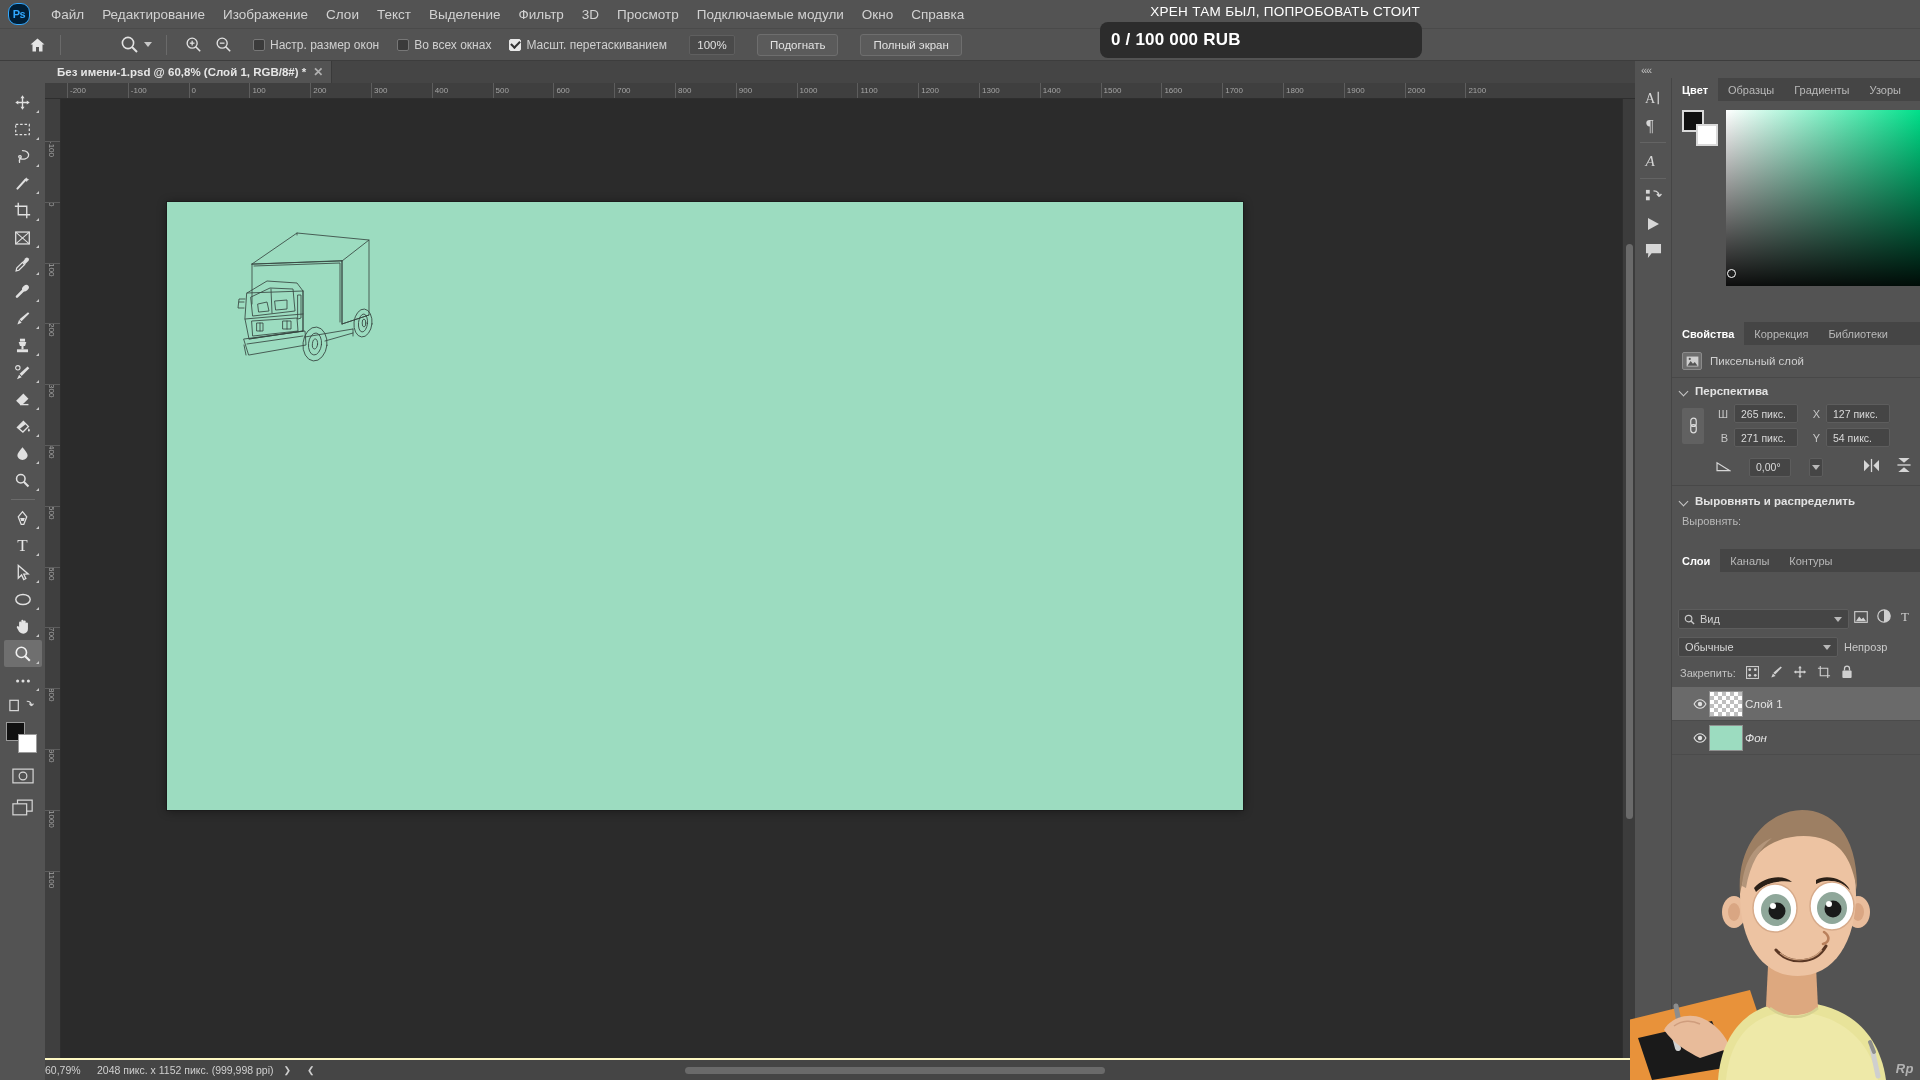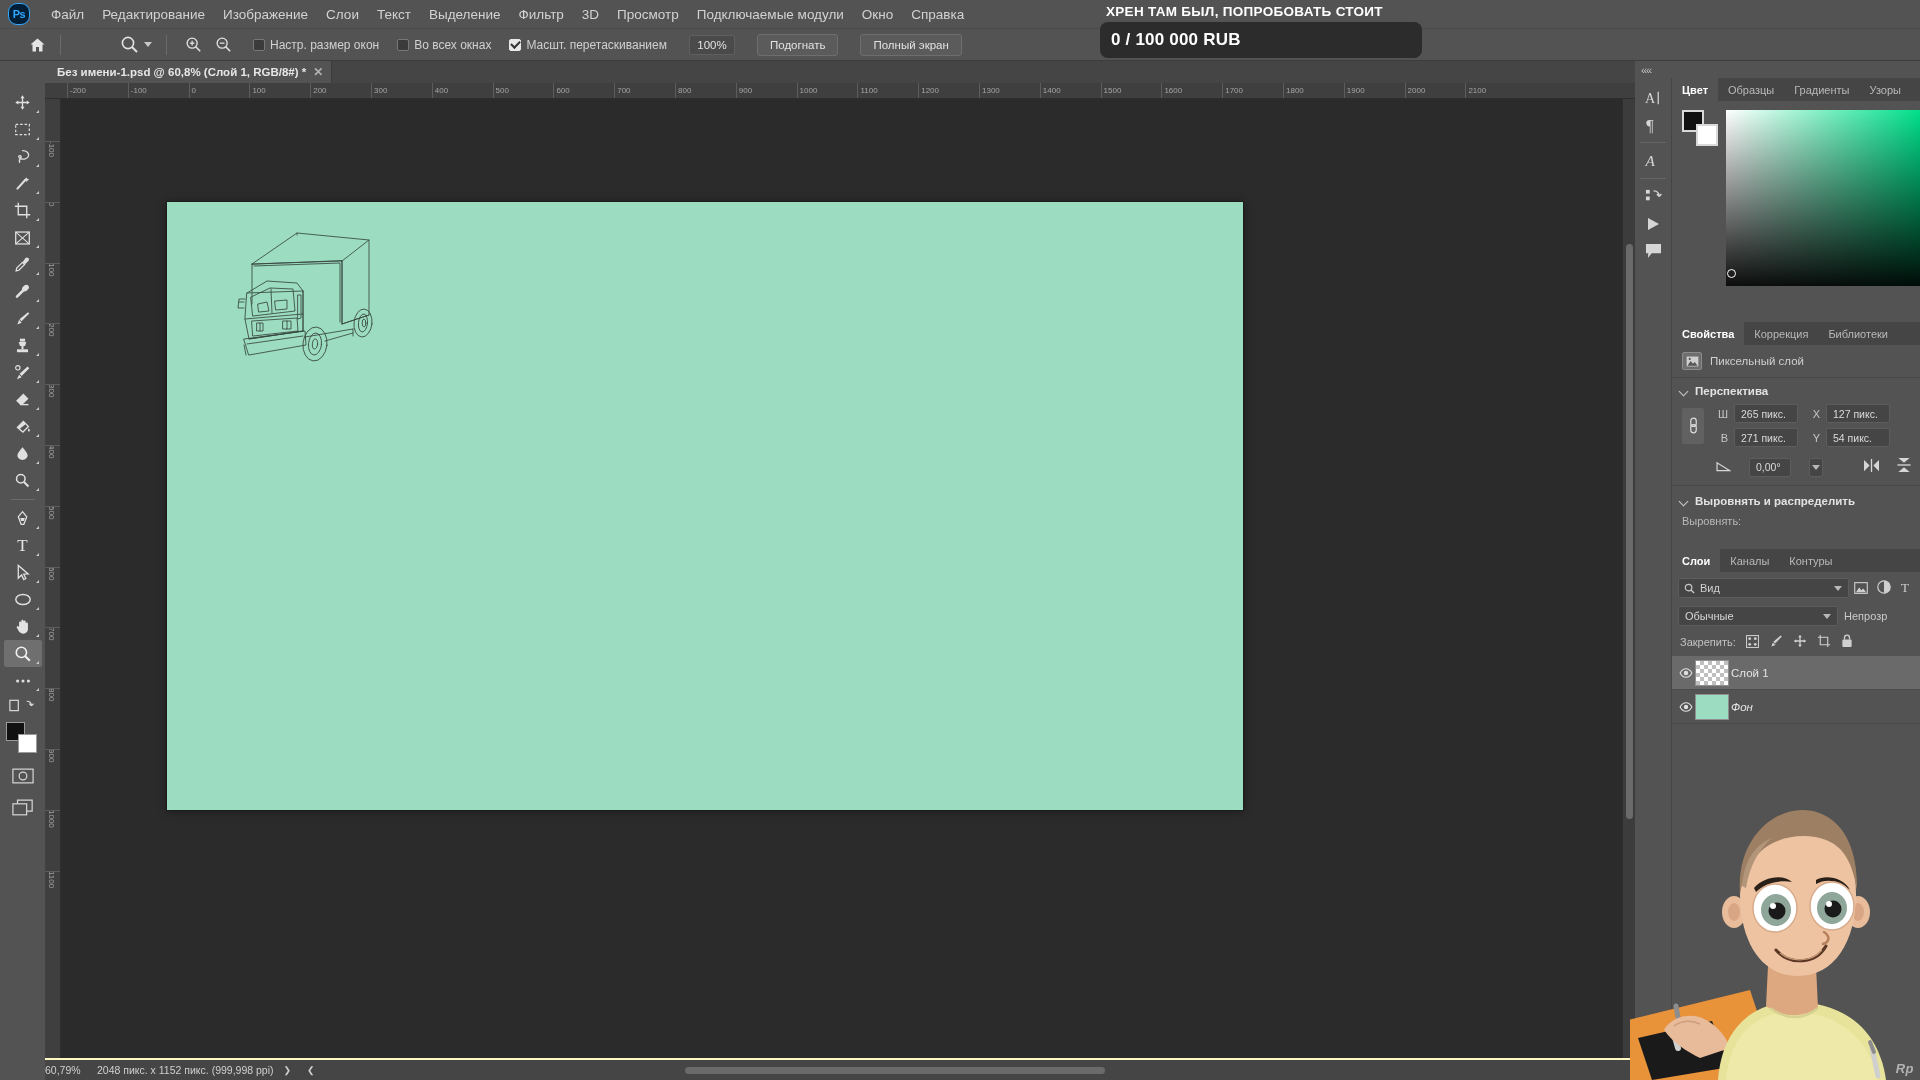--- a/index.html
+++ b/index.html
@@ -88,22 +88,22 @@
     display: flex; align-items: center; justify-content: center; padding: 0 12px;
     white-space: nowrap;
   }
 
   
   .donation {
     position: absolute; top: 0px; left: 1100px;
     width: 322px; z-index: 60;
   }
   .donation-title {
-    font-size: 13.5px; font-weight: bold; color: #ffffff;
-    letter-spacing: 0.3px; padding: 4px 2px 3px 6px; white-space: nowrap;
+    font-size: 13.5px; font-weight: normal; color: #ffffff;
+    letter-spacing: 0.3px; padding: 4px 2px 3px 6px; white-space: nowrap; text-align: right;
   }
   .donation-bar {
     background: #2c2c2c; border-radius: 8px;
     height: 36px; display: flex; align-items: center;
     padding-left: 11px;
   }
   .donation-amount {
     font-size: 17px; font-weight: bold; color: #ffffff; letter-spacing: 0.2px;
   }
 
@@ -315,21 +315,21 @@
   }
   .angle-dd {
     width: 16px; height: 19px; background: #454545; border: 1px solid #5d5d5d;
     border-radius: 2px; display: flex; align-items: center; justify-content: center;
   }
   .flip-icons { margin-left: 22px; display: flex; gap: 16px; align-items: center; }
   .align-label { font-size: 11px; color: #b9b9b9; padding: 3px 10px 10px 10px; }
 
   
   .layer-filter-row {
-    display: flex; align-items: flex-end; gap: 5px; padding: 6px 6px;
+    display: flex; align-items: flex-start; gap: 5px; padding: 6px 6px; margin-top: 31px;
   }
   .filter-select {
     flex: 1; height: 20px; background: #454545; border: 1px solid #5d5d5d;
     border-radius: 2px; display: flex; align-items: center; gap: 5px;
     padding: 0 5px; font-size: 11px; color: #d0d0d0; position: relative;
   }
   .filter-select .cdn {
     position: absolute; right: 6px; width: 0; height: 0;
     border-left: 4px solid transparent; border-right: 4px solid transparent;
     border-top: 5px solid #b8b8b8;
@@ -346,21 +346,21 @@
     border-left: 4px solid transparent; border-right: 4px solid transparent;
     border-top: 5px solid #b8b8b8;
   }
   .opacity-lbl { font-size: 11px; color: #cacaca; white-space: nowrap; }
   .lock-row {
     display: flex; align-items: center; gap: 10px; padding: 3px 8px 6px 8px;
     font-size: 11px; color: #c2c2c2;
   }
   .layer-row {
     display: flex; align-items: center; gap: 2px; height: 34px;
-    padding-left: 6px; border-bottom: 1px solid #4b4b4b;
+    padding-left: 20px; border-bottom: 1px solid #4b4b4b;
   }
   .layer-row.selected { background: #6a6a6a; }
   .eye { width: 15px; display: flex; justify-content: center; }
   .layer-thumb {
     width: 34px; height: 26px; border: 1px solid #8f8f8f;
   }
   .thumb-checker {
     background-image:
       linear-gradient(45deg, #bfbfbf 25%, transparent 25%, transparent 75%, #bfbfbf 75%),
       linear-gradient(45deg, #bfbfbf 25%, #fff 25%, #fff 75%, #bfbfbf 75%);

